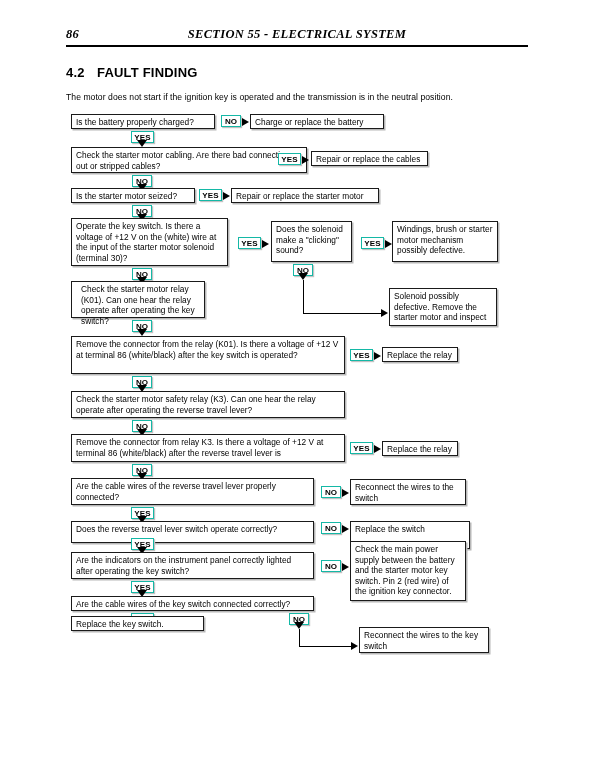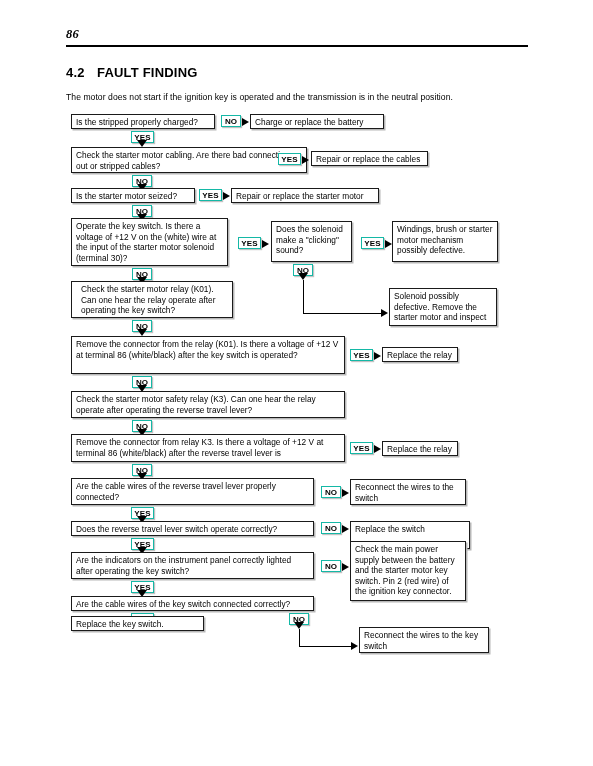--- a/index.html
+++ b/index.html
@@ -116,32 +116,33 @@
     border-left: 7px solid #000;
   }
   .line-v { position: absolute; width: 1px; background: #000; }
   .line-h { position: absolute; height: 1px; background: #000; }
 </style>
 </head>
 <body>
 
 <div id="page-header">
   <span class="folio">86</span>
+  <span class="section-title">SECTION 55 - ELECTRICAL SYSTEM</span>
 </div>
 <div id="header-rule"></div>
 
 <div id="chapter-heading">
   <span class="num">4.2</span><span>FAULT FINDING</span>
 </div>
 
 <div id="intro-text">The motor does not start if the ignition key is operated and the transmission is in the neutral position.</div>
 
 <div id="flowchart">
 
-  <div class="fc-box" style="left:71px; top:114px; width:144px; height:15px;">Is the stripped properly charged?</div>
+  <div class="fc-box" style="left:71px; top:114px; width:144px; height:15px;">Is the battery properly charged?</div>
   <div class="fc-label" style="left:221px; top:115px; width:20px;">NO</div>
   <div class="arrow-right" style="left:242px; top:117.5px;"></div>
   <div class="fc-box" style="left:250px; top:114px; width:134px; height:15px;">Charge or replace the battery</div>
 
   <div class="fc-label" style="left:131px; top:131px; width:23px;">YES</div>
   <div class="arrow-down" style="left:137px; top:140px;"></div>
 
   <div class="fc-box" style="left:71px; top:147px; width:236px; height:26px;">Check the starter motor cabling. Are there bad connections, out or stripped cables?</div>
   <div class="fc-label" style="left:278px; top:153px; width:23px;">YES</div>
   <div class="arrow-right" style="left:302px; top:155.5px;"></div>
@@ -170,21 +171,21 @@
   <div class="fc-label" style="left:293px; top:264px; width:20px;">NO</div>
   <div class="arrow-down" style="left:298px; top:273px;"></div>
   <div class="line-v" style="left:303px; top:280px; height:33px;"></div>
   <div class="line-h" style="left:303px; top:313px; width:78px;"></div>
   <div class="arrow-right" style="left:381px; top:309px;"></div>
   <div class="fc-box" style="left:389px; top:288px; width:108px; height:38px;">Solenoid possibly defective. Remove the starter motor and inspect</div>
 
   <div class="fc-label" style="left:132px; top:268px; width:20px;">NO</div>
   <div class="arrow-down" style="left:137px; top:277px;"></div>
 
-  <div class="fc-box" style="left:71px; top:281px; width:162px; height:37px;padding-left:9px;">Check the starter motor relay (K01). Can one hear the relay operate after operating the key switch?</div>
+  <div class="fc-box" style="left:71px; top:281px; width:134px; height:37px;padding-left:9px;">Check the starter motor relay (K01). Can one hear the relay operate after operating the key switch?</div>
   <div class="fc-label" style="left:132px; top:320px; width:20px;">NO</div>
   <div class="arrow-down" style="left:137px; top:329px;"></div>
 
   <div class="fc-box" style="left:71px; top:336px; width:274px; height:38px;">Remove the connector from the relay (K01). Is there a voltage of +12 V at terminal 86 (white/black) after the key switch is operated?</div>
   <div class="fc-label" style="left:350px; top:349px; width:23px;">YES</div>
   <div class="arrow-right" style="left:374px; top:351.5px;"></div>
   <div class="fc-box" style="left:382px; top:347px; width:76px; height:15px;">Replace the relay</div>
 
   <div class="fc-label" style="left:132px; top:376px; width:20px;">NO</div>
   <div class="arrow-down" style="left:137px; top:385px;"></div>
@@ -202,21 +203,21 @@
   <div class="arrow-down" style="left:137px; top:473px;"></div>
 
   <div class="fc-box" style="left:71px; top:478px; width:243px; height:27px;">Are the cable wires of the reverse travel lever properly connected?</div>
   <div class="fc-label" style="left:321px; top:486px; width:20px;">NO</div>
   <div class="arrow-right" style="left:342px; top:488.5px;"></div>
   <div class="fc-box" style="left:350px; top:479px; width:116px; height:26px;">Reconnect the wires to the switch</div>
 
   <div class="fc-label" style="left:131px; top:507px; width:23px;">YES</div>
   <div class="arrow-down" style="left:137px; top:516px;"></div>
 
-  <div class="fc-box" style="left:71px; top:521px; width:243px; height:15px;">Does the reverse travel lever switch operate correctly?</div>
+  <div class="fc-box" style="left:71px; top:521px; width:243px; height:22px;">Does the reverse travel lever switch operate correctly?</div>
   <div class="fc-label" style="left:321px; top:522px; width:20px;">NO</div>
   <div class="arrow-right" style="left:342px; top:524.5px;"></div>
   <div class="fc-box" style="left:350px; top:521px; width:120px; height:28px;">Replace the switch</div>
 
   <div class="fc-label" style="left:131px; top:538px; width:23px;">YES</div>
   <div class="arrow-down" style="left:137px; top:547px;"></div>
 
   <div class="fc-box" style="left:71px; top:552px; width:243px; height:27px;">Are the indicators on the instrument panel correctly lighted after operating the key switch?</div>
   <div class="fc-label" style="left:321px; top:560px; width:20px;">NO</div>
   <div class="arrow-right" style="left:342px; top:562.5px;"></div>

